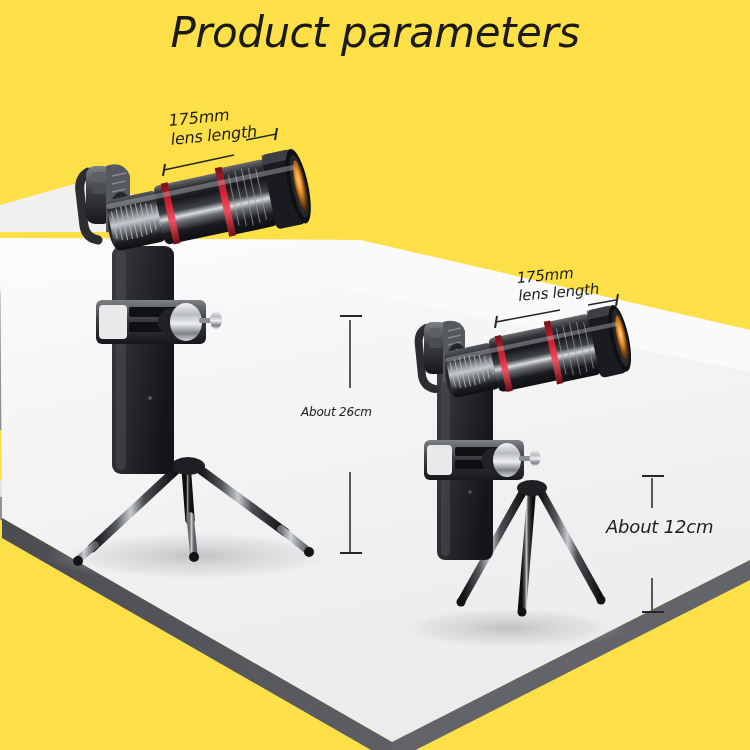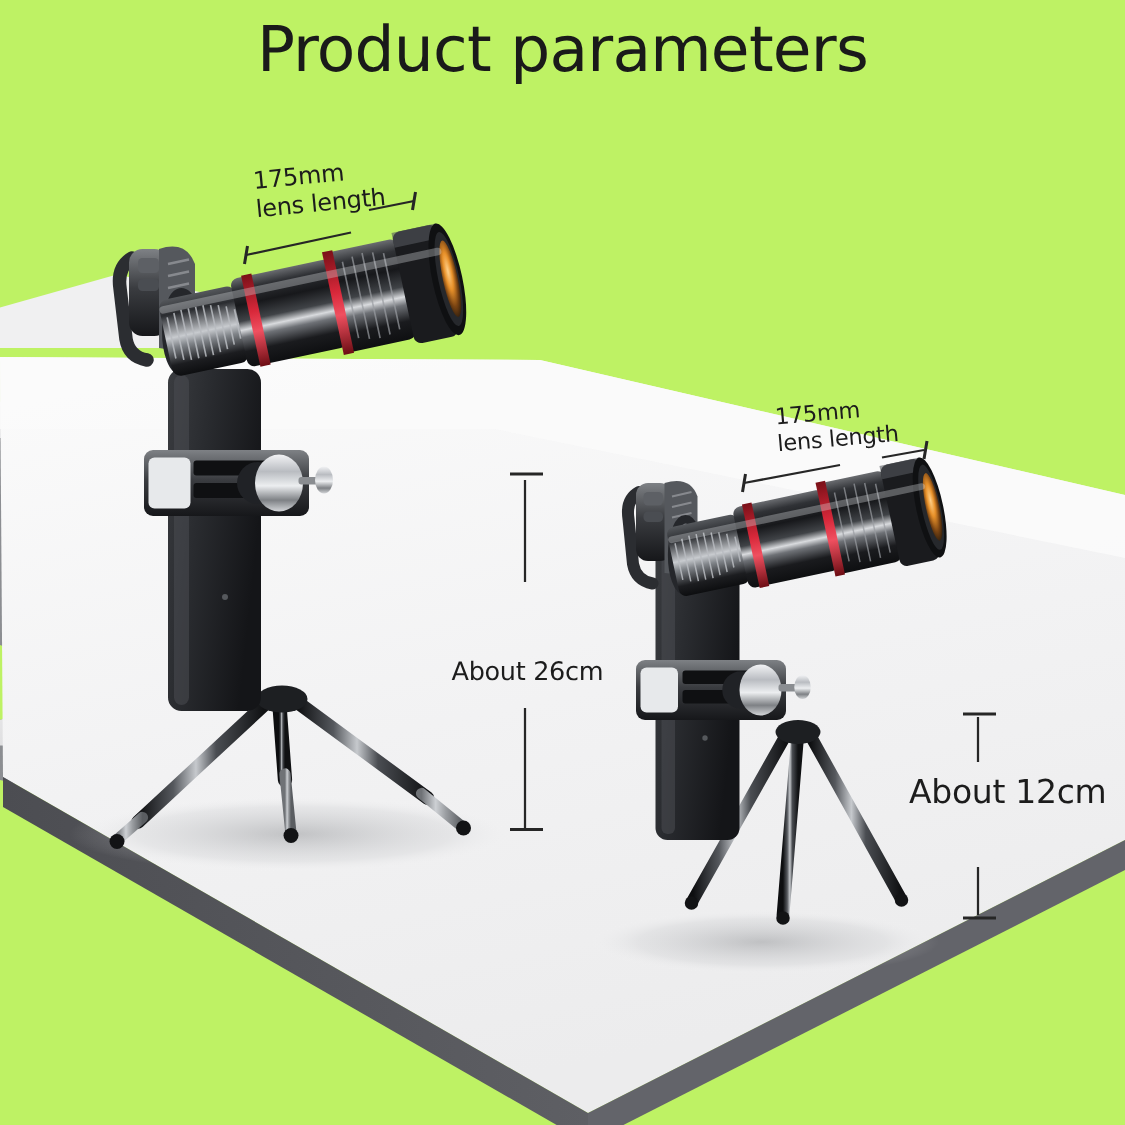--- a/index.html
+++ b/index.html
@@ -4,21 +4,21 @@
 <title>Product parameters</title>
 <style>
   * { margin:0; padding:0; box-sizing:border-box; }
   html,body { background:#ffffff; }
   body {
     width:750px; height:750px;
     font-family:"Liberation Sans", sans-serif;
     overflow:hidden;
     position:relative;
   }
-  #stage { position:absolute; inset:0; background:#bef264; }
+  #stage { position:absolute; inset:0; background:#fde047;font-style:italic; }
 
   
   .page-title{
     position:absolute; top:8px; left:0; width:100%;
     text-align:center;
     font-size:42px; font-weight:400; letter-spacing:-0.5px;
     color:#1a1a1a;
     font-family:"DejaVu Sans", sans-serif;
   }
 
@@ -28,22 +28,22 @@
     color:#1c1c1c;
     font-family:"DejaVu Sans", sans-serif;
     line-height:1.18;
     white-space:nowrap;
     letter-spacing:-0.2px;
   }
   .ann .l1,.ann .l2{ display:block; }
 
   .ann-lens-1 { left:168px; top:112px; font-size:16px; transform:rotate(-5.5deg); transform-origin:left top; }
   .ann-lens-2 { left:516px; top:270px; font-size:15px; transform:rotate(-5deg); transform-origin:left top; }
-  .ann-h-1    { left:301px; top:405px; font-size:17px;margin-top:33px; }
-  .ann-h-2    { left:606px; top:516px; font-size:22px; }
+  .ann-h-1    { left:301px; top:405px; font-size:12px; }
+  .ann-h-2    { left:606px; top:516px; font-size:18px; }
 
   
   svg.scene{ position:absolute; inset:0; width:750px; height:750px; }
 </style>
 </head>
 <body>
 
 <div id="stage">
 
   <svg class="scene" viewBox="0 0 750 750">

